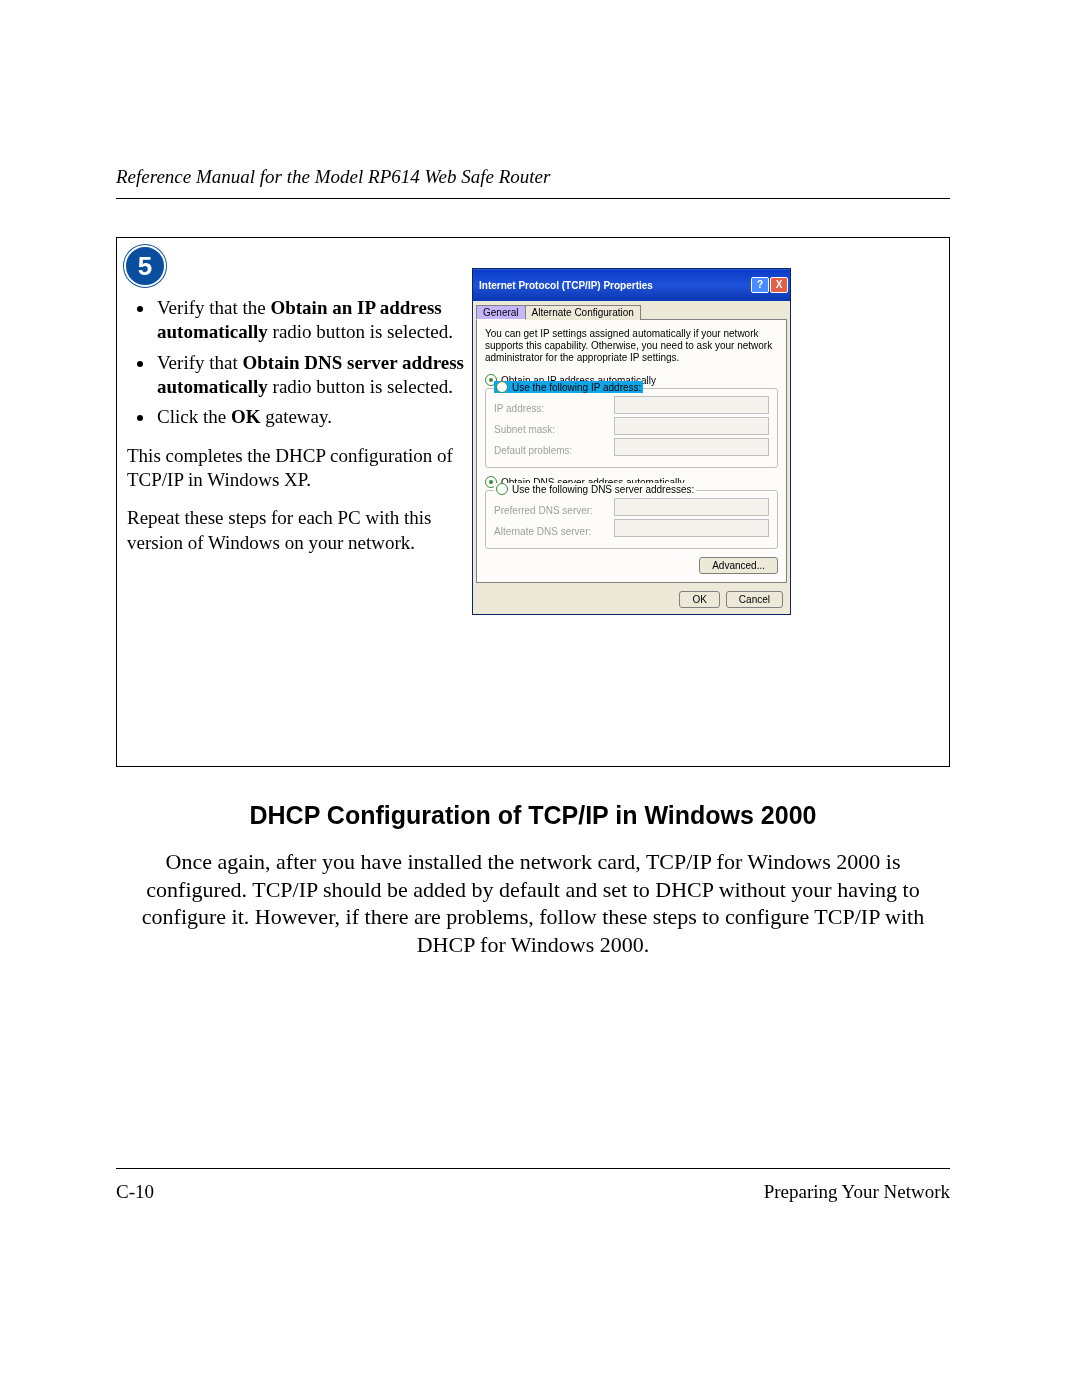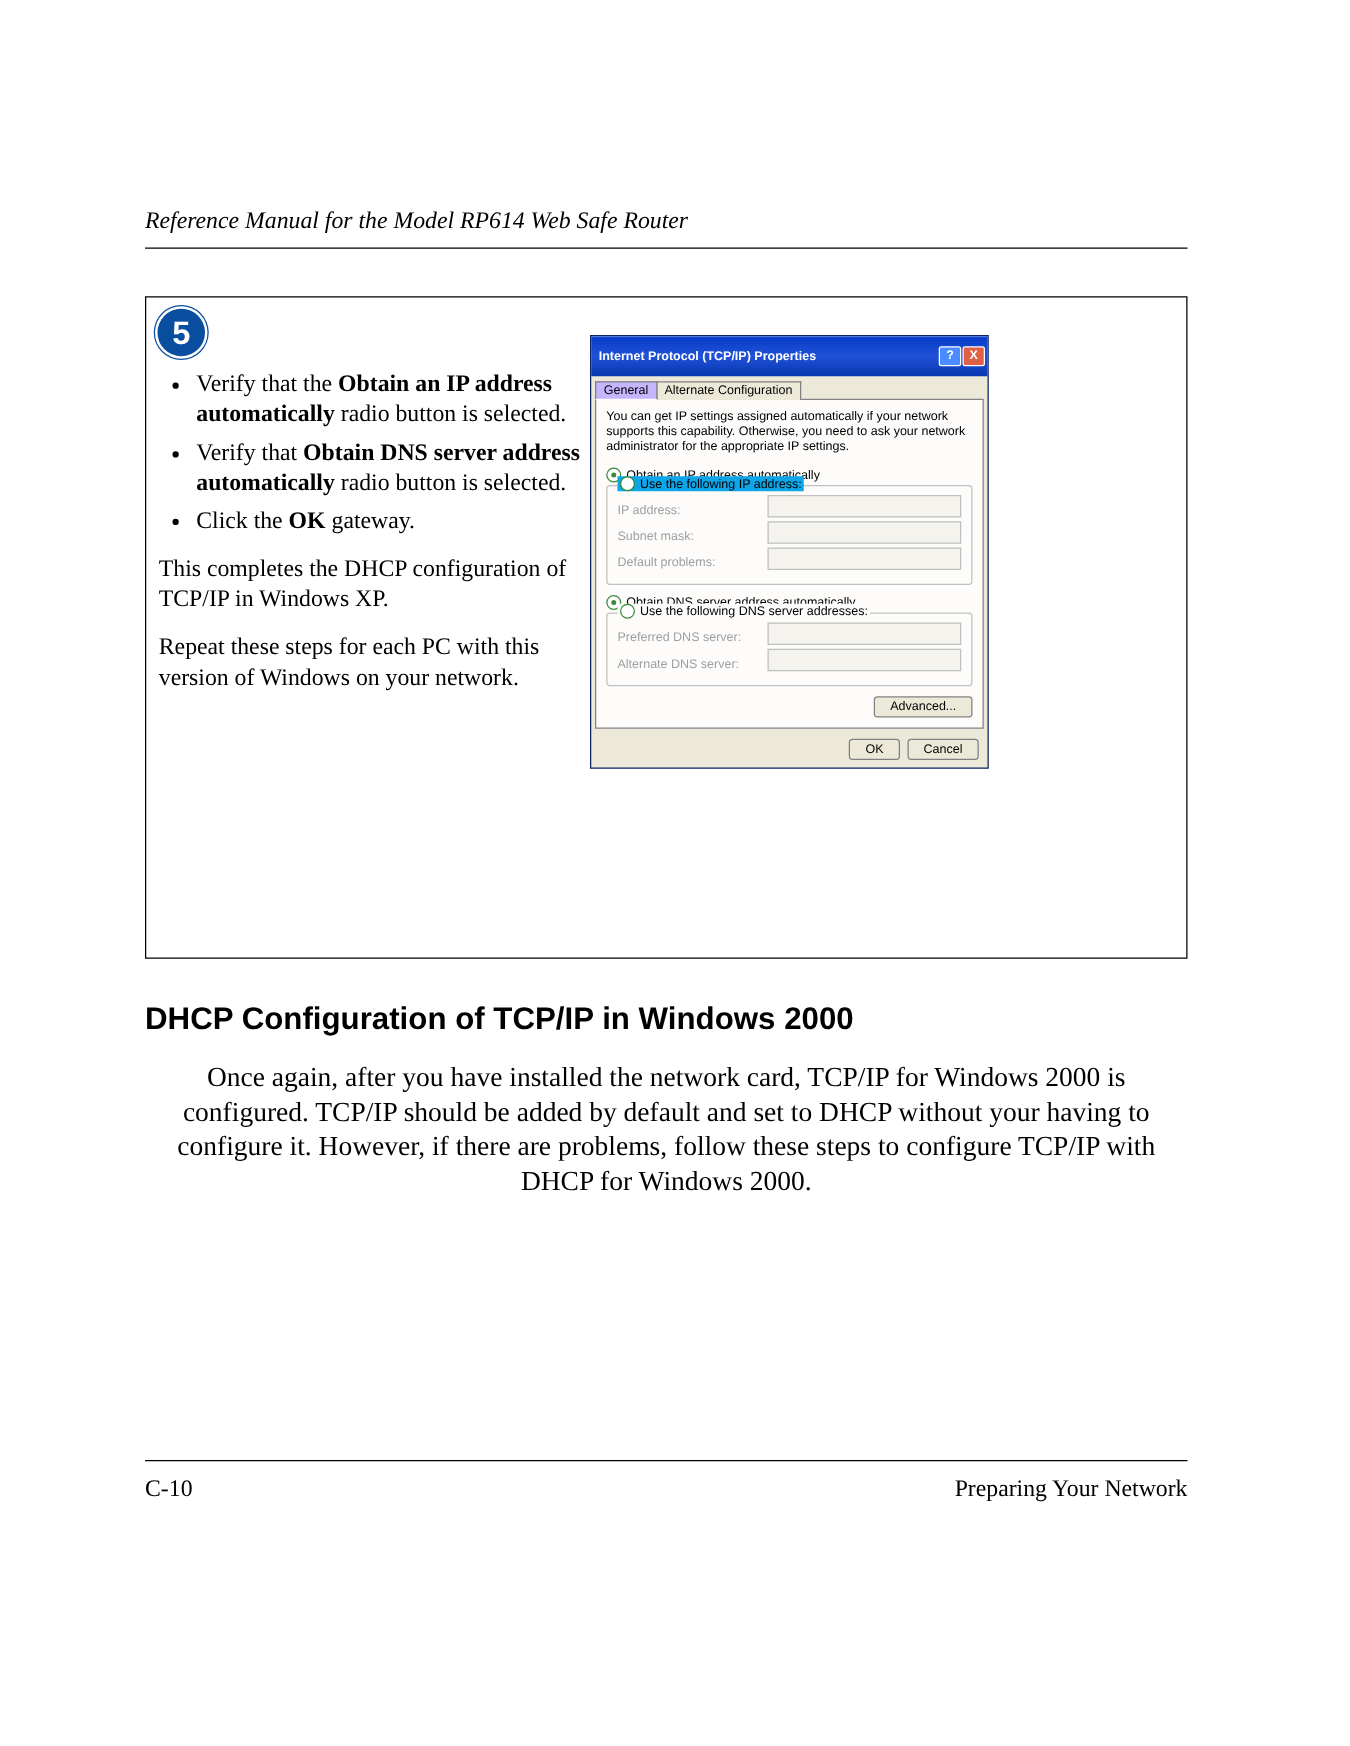--- a/index.html
+++ b/index.html
@@ -179,20 +179,21 @@
     background: #ece9d8;
     font-size: 10px;
     padding: 2px 12px;
     border-radius: 3px;
   }
   h2.section {
     font-family: Arial, Helvetica, sans-serif;
     font-weight: bold;
     font-size: 25px;
     margin: 34px 0 18px 0;
+    text-align: center;
   }
   .body-para {
     font-size: 22px;
     line-height: 1.25;
     margin: 0 0 14px 0;
     text-align: center;
   }
   .footer {
     border-top: 1.5px solid #000;
     margin-top: 210px;

